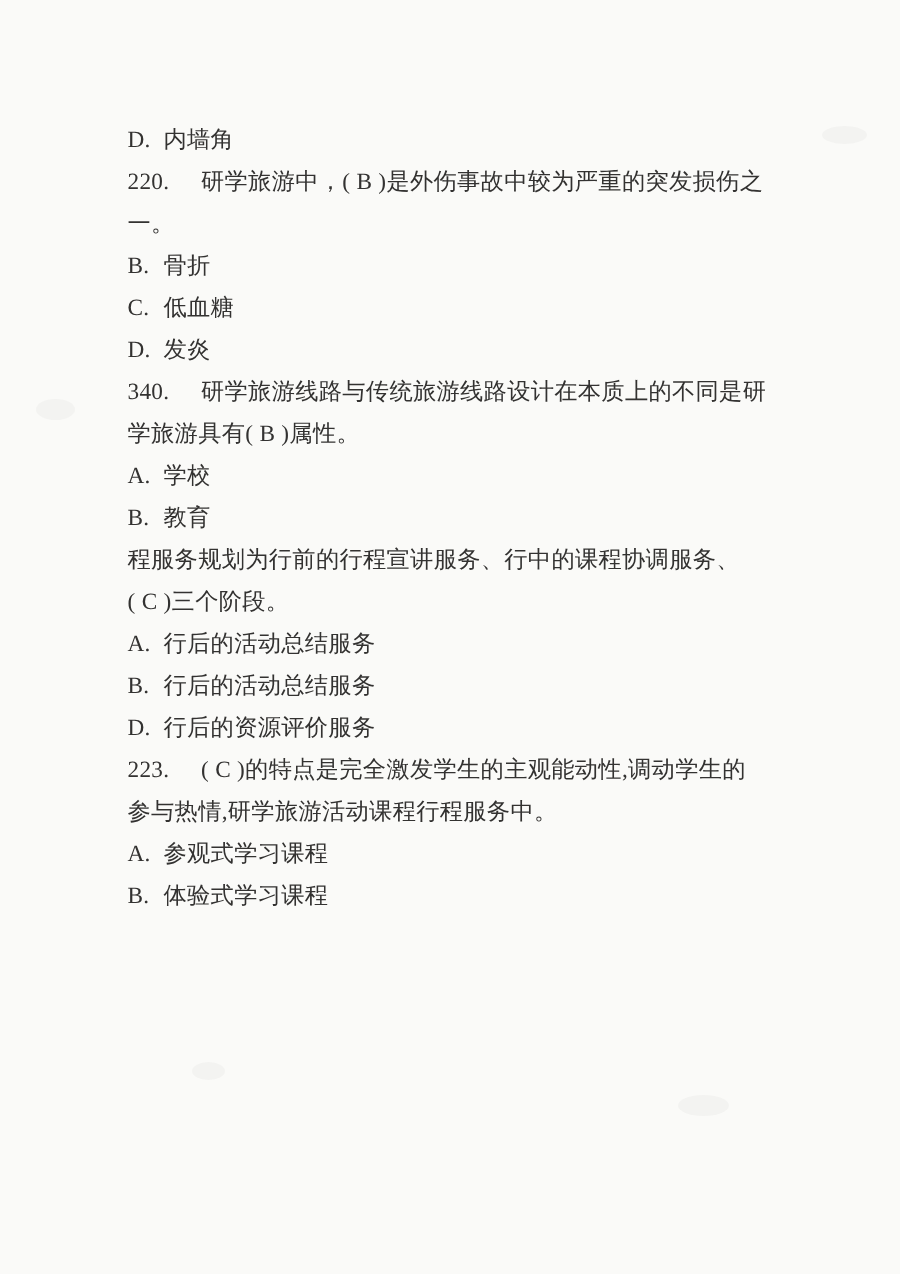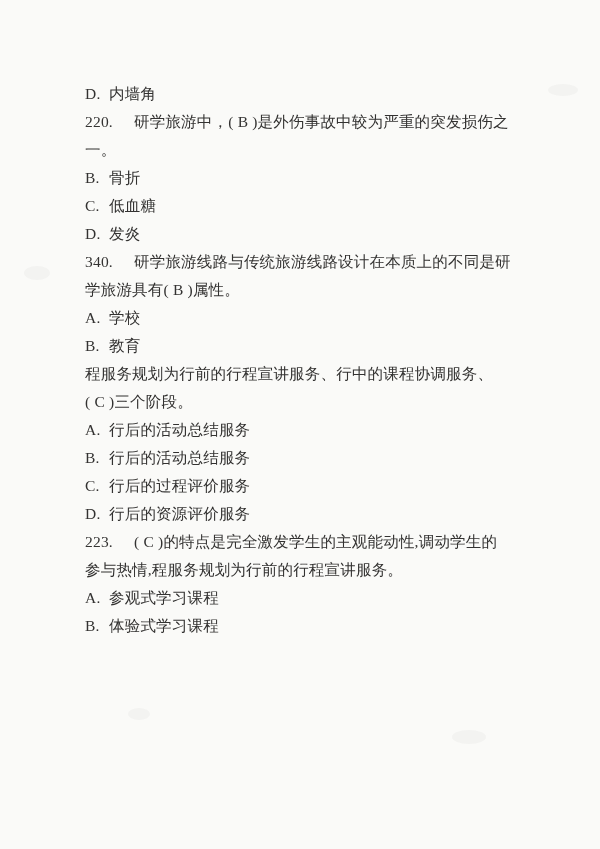--- a/index.html
+++ b/index.html
@@ -69,20 +69,19 @@
       <div class="line option-line"><span class="okey">C.</span><span class="otext">低血糖</span></div>
       <div class="line option-line"><span class="okey">D.</span><span class="otext">发炎</span></div>
       <div class="line question-line"><span class="qnum">340.</span><span class="qtext">研学旅游线路与传统旅游线路设计在本质上的不同是研</span></div>
       <div class="line question-line"><span class="qtext">学旅游具有( B )属性。</span></div>
       <div class="line option-line"><span class="okey">A.</span><span class="otext">学校</span></div>
       <div class="line option-line"><span class="okey">B.</span><span class="otext">教育</span></div>
       <div class="line question-line"><span class="qtext">程服务规划为行前的行程宣讲服务、行中的课程协调服务、</span></div>
       <div class="line question-line"><span class="qtext">( C )三个阶段。</span></div>
       <div class="line option-line"><span class="okey">A.</span><span class="otext">行后的活动总结服务</span></div>
       <div class="line option-line"><span class="okey">B.</span><span class="otext">行后的活动总结服务</span></div>
-      <div class="line option-line"><span class="okey">C.</span><span class="otext">行后的过程评价服务</span></div>
       <div class="line option-line"><span class="okey">D.</span><span class="otext">行后的资源评价服务</span></div>
       <div class="line question-line"><span class="qnum">223.</span><span class="qtext">( C )的特点是完全激发学生的主观能动性,调动学生的</span></div>
-      <div class="line question-line"><span class="qtext">参与热情,程服务规划为行前的行程宣讲服务。</span></div>
+      <div class="line question-line"><span class="qtext">参与热情,研学旅游活动课程行程服务中。</span></div>
       <div class="line option-line"><span class="okey">A.</span><span class="otext">参观式学习课程</span></div>
       <div class="line option-line"><span class="okey">B.</span><span class="otext">体验式学习课程</span></div>
     </div>
 </div>
 
 </body></html>

